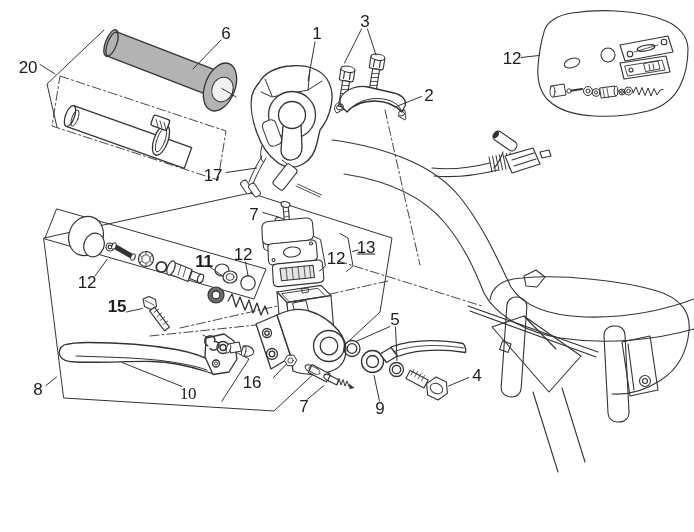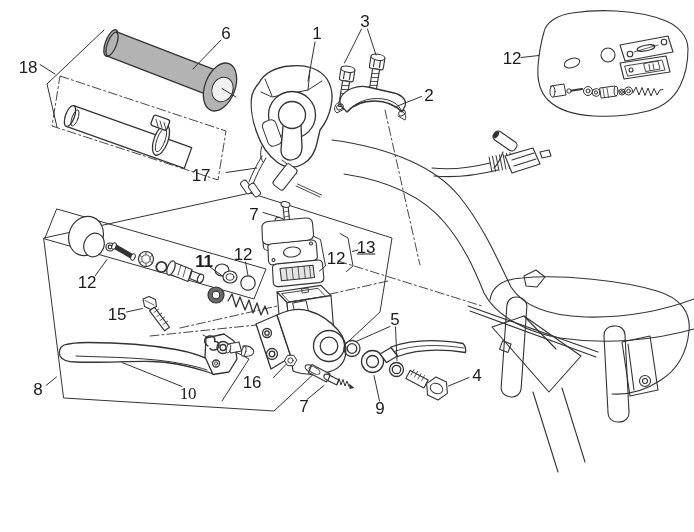--- a/index.html
+++ b/index.html
@@ -295,34 +295,34 @@
     <path d="M46,385.5 L56.5,377"></path>
     <path d="M122,362.5 L182,386.5"></path>
     <path d="M273.5,377.5 L286.5,364"></path>
     <path d="M307,399.5 L324,385.5"></path>
     <path d="M379.5,401 L374,375.5"></path>
     <path d="M390,326.5 L356,341.5 M395.5,327 L397,360.5"></path>
     <path d="M469,377.5 L448.5,386"></path>
   </g>
 </svg>
 
-  <div class="callout" style="left:28px;top:67px;">18</div>
+  <div class="callout" style="left:28px;top:67px;">20</div>
   <div class="callout" style="left:226px;top:33px;">6</div>
   <div class="callout" style="left:317px;top:33px;">1</div>
   <div class="callout" style="left:365px;top:21px;">3</div>
   <div class="callout" style="left:429px;top:95px;">2</div>
   <div class="callout" style="left:512px;top:58px;">12</div>
-  <div class="callout" style="left:201px;top:175px;">17</div>
+  <div class="callout" style="left:213px;top:175px;">17</div>
   <div class="callout" style="left:254px;top:214px;">7</div>
   <div class="callout" style="left:243px;top:254px;">12</div>
   <div class="callout" style="left:204px;top:261px;font-weight:bold;">11</div>
   <div class="callout" style="left:366px;top:247px;text-decoration:underline;">13</div>
   <div class="callout" style="left:336px;top:258px;">12</div>
   <div class="callout" style="left:87px;top:282px;">12</div>
-  <div class="callout" style="left:117px;top:314px;">15</div>
+  <div class="callout" style="left:117px;top:306px;font-weight:bold;">15</div>
   <div class="callout" style="left:38px;top:389px;">8</div>
   <div class="callout" style="left:188px;top:393px;font-family:Liberation Serif, serif;">10</div>
   <div class="callout" style="left:252px;top:382px;">16</div>
   <div class="callout" style="left:304px;top:406px;">7</div>
   <div class="callout" style="left:380px;top:408px;">9</div>
   <div class="callout" style="left:395px;top:319px;">5</div>
   <div class="callout" style="left:477px;top:375px;">4</div>
 </div>
 
 </body></html>

